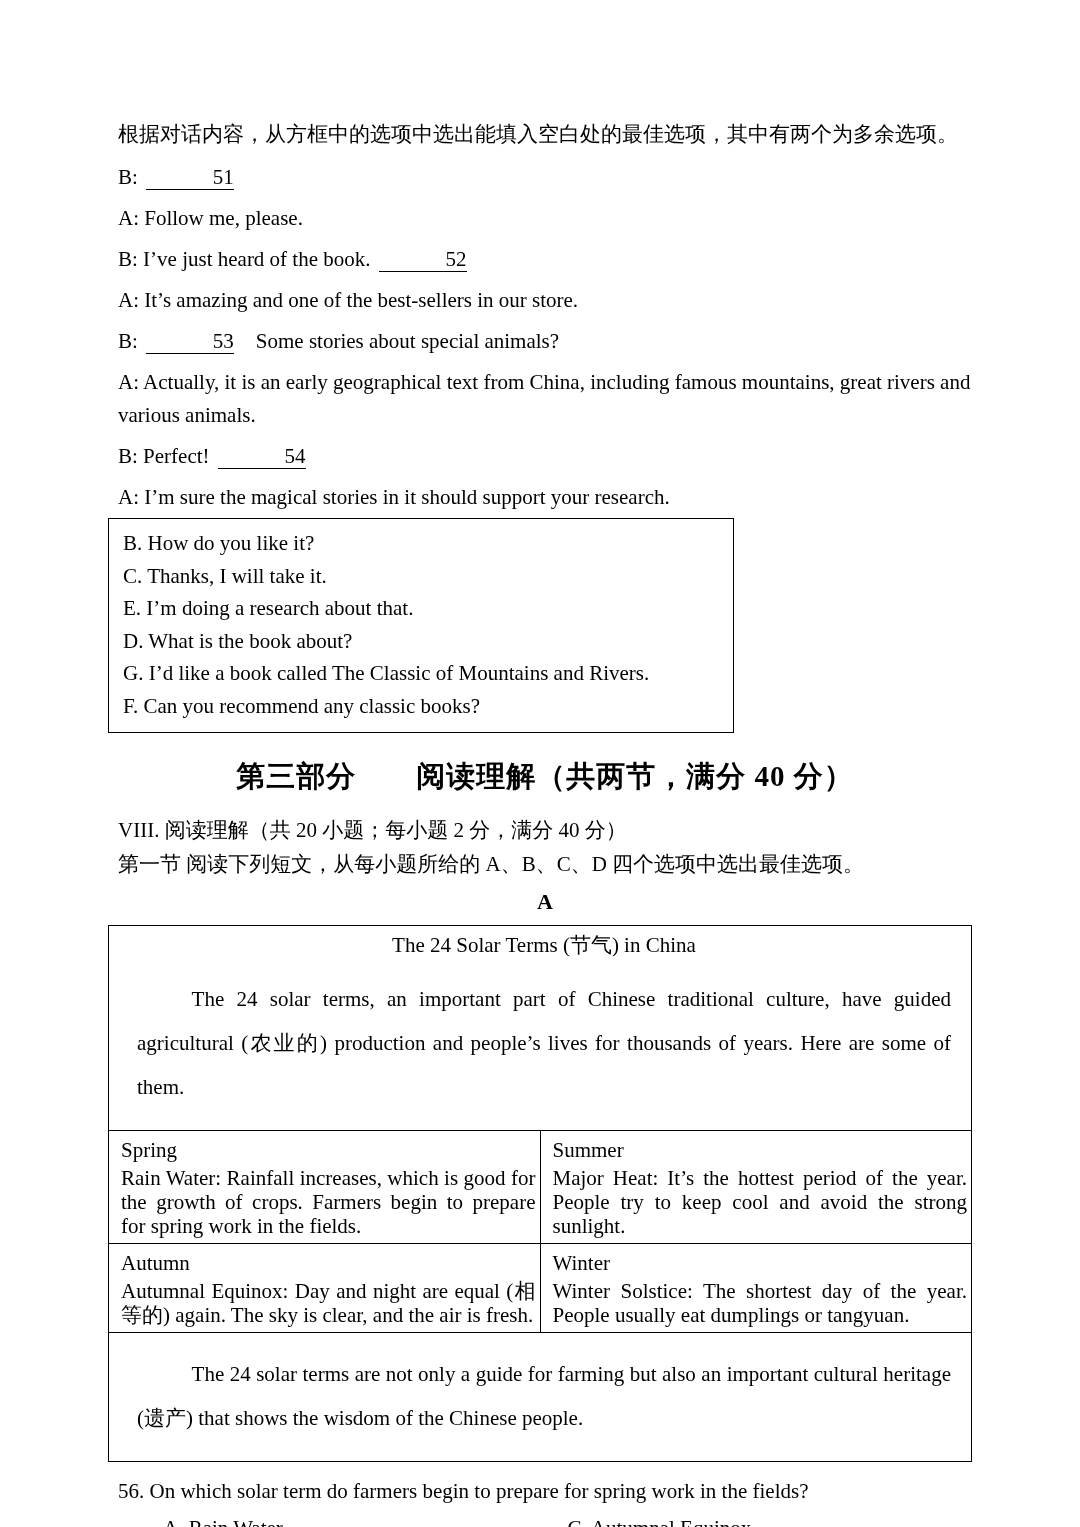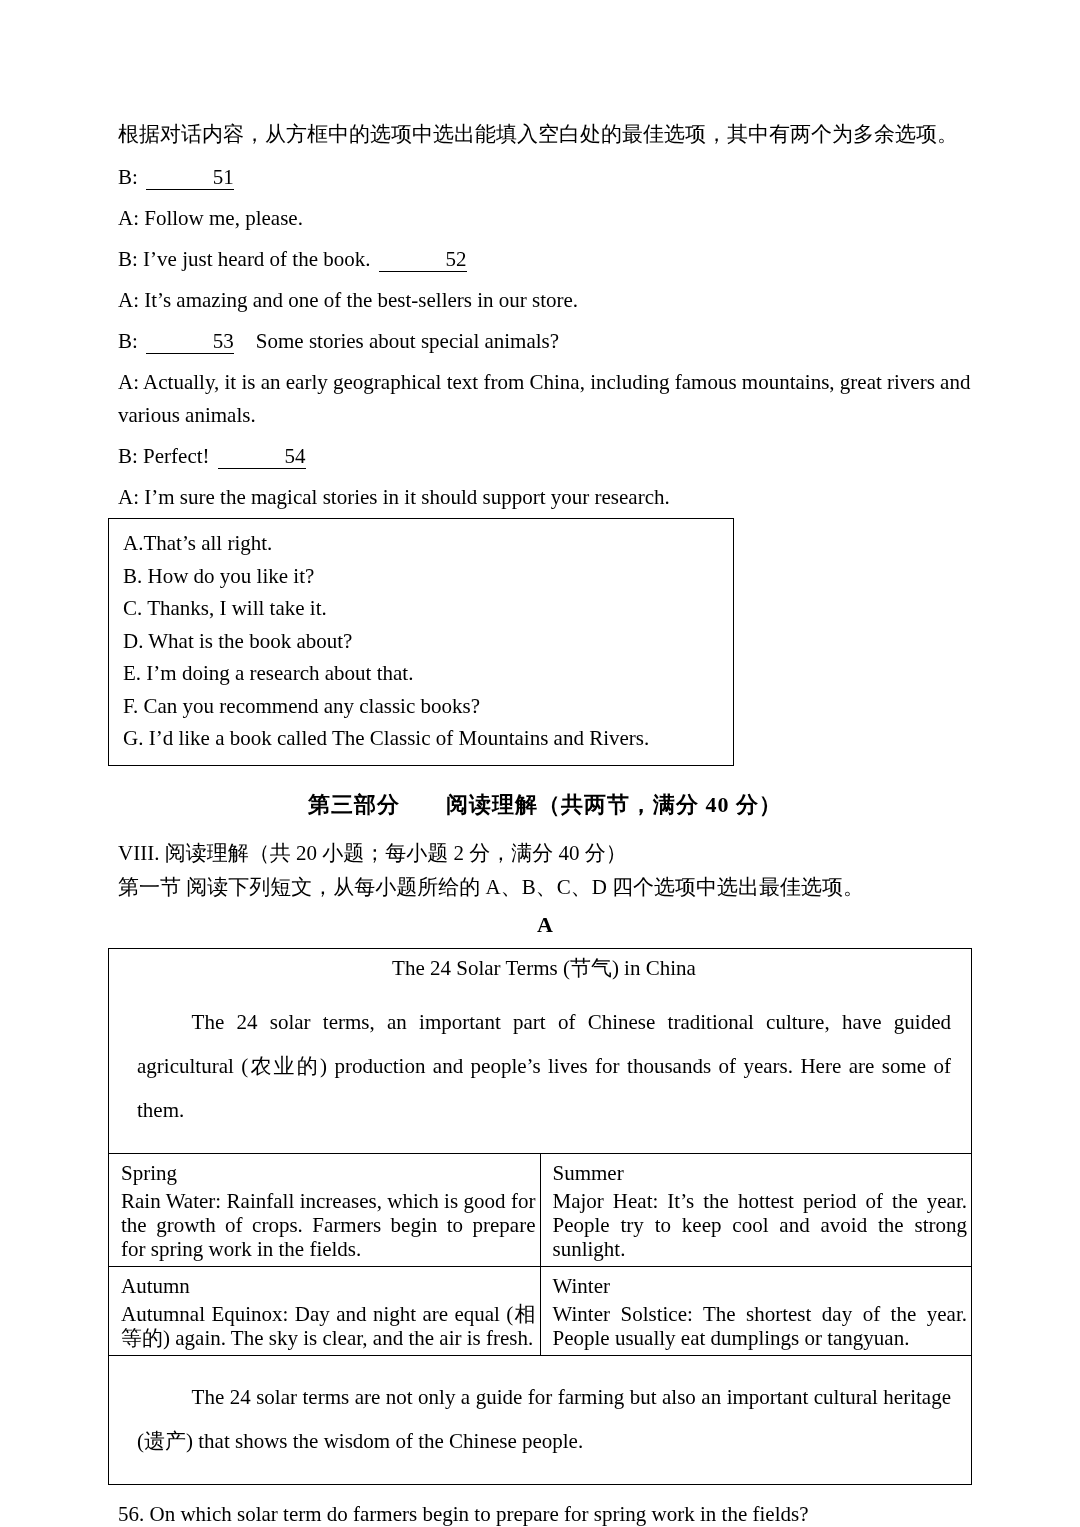--- a/index.html
+++ b/index.html
@@ -45,21 +45,21 @@
     margin-left: -10px;
     margin-top: 4px;
     padding: 8px 14px 10px 14px;
   }
   .options-box p {
     margin: 0;
     line-height: 32.5px;
   }
   .part-title {
     text-align: center;
-    font-size: 22px;
+    font-size: 29px;
     font-weight: bold;
     margin: 24px 0 16px 0;
     letter-spacing: 1px;
   }
   .subtitle {
     margin: 0;
     line-height: 34px;
   }
   .passage-label {
     text-align: center;
@@ -130,27 +130,26 @@
     <p class="line"><span>B:</span><span class="blank">53</span><span class="post-gap">Some stories about special animals?</span></p>
 
     <p class="line"><span>A: Actually, it is an early geographical text from China, including famous mountains, great rivers and various animals.</span></p>
 
     <p class="line"><span>B: Perfect!</span><span class="blank">54</span></p>
 
     <p class="line"><span>A: I’m sure the magical stories in it should support your research.</span></p>
 
 
     <div class="options-box">
-      <p>A.That’s all right.</p>
       <p>B. How do you like it?</p>
       <p>C. Thanks, I will take it.</p>
+      <p>E. I’m doing a research about that.</p>
       <p>D. What is the book about?</p>
-      <p>E. I’m doing a research about that.</p>
+      <p>G. I’d like a book called The Classic of Mountains and Rivers.</p>
       <p>F. Can you recommend any classic books?</p>
-      <p>G. I’d like a book called The Classic of Mountains and Rivers.</p>
     </div>
   </section>
 
   <h1 class="part-title">第三部分　　阅读理解（共两节，满分 40 分）</h1>
   <p class="subtitle">VIII. 阅读理解（共 20 小题；每小题 2 分，满分 40 分）</p>
   <p class="subtitle">第一节 阅读下列短文，从每小题所给的 A、B、C、D 四个选项中选出最佳选项。</p>
 
   <div class="passage-label">A</div>
 
   <table class="passage-table">

